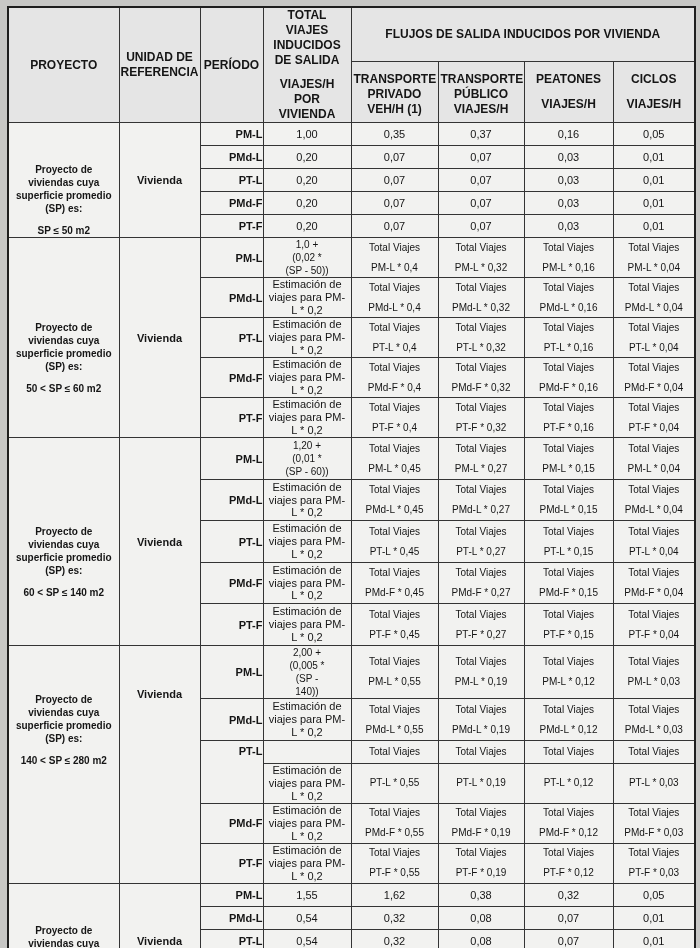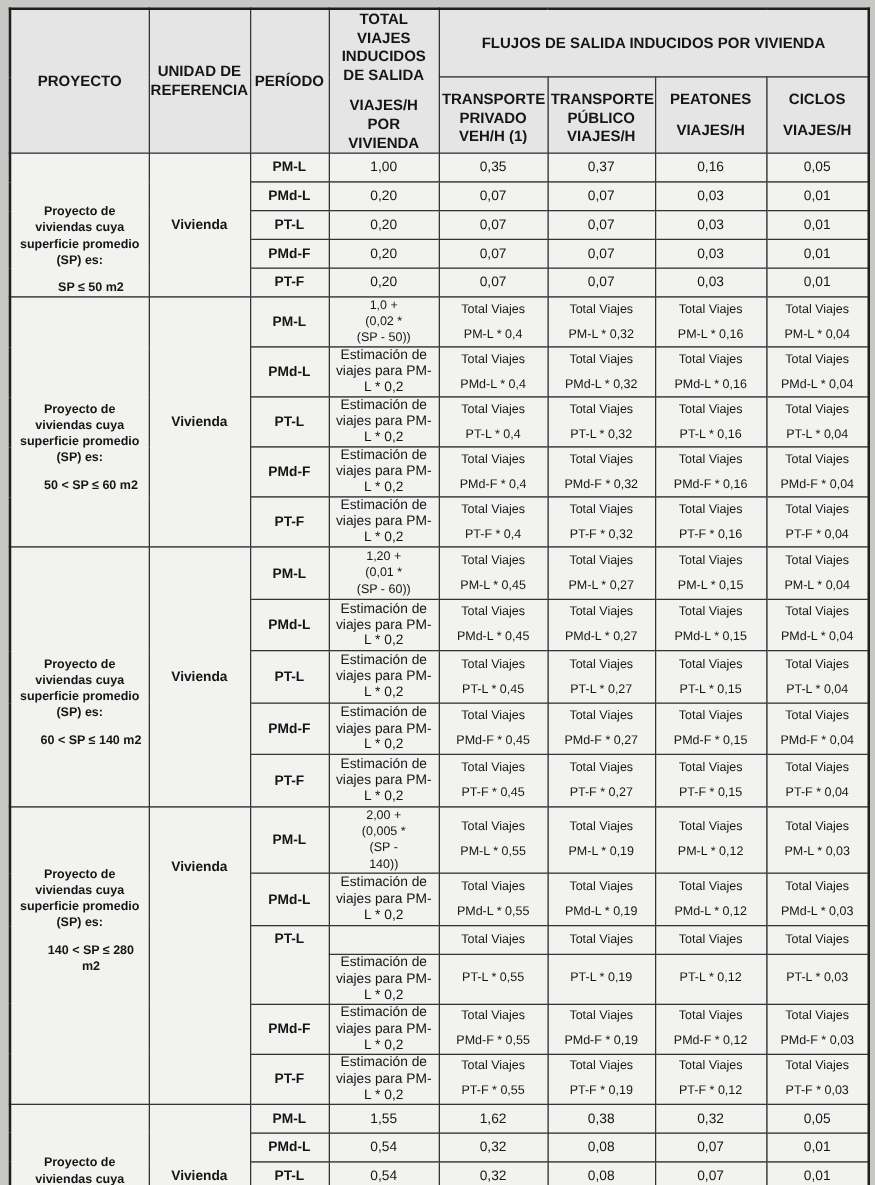--- a/index.html
+++ b/index.html
@@ -30,23 +30,23 @@
   td.hc { background:#e5e5e5; font-weight:bold; font-size:12px; line-height:1.25; }
   .tot1 { width:70px; margin:0 auto 9px; }
   .tot2 { width:70px; margin:0 auto; }
   .sub-inner {
     display:flex; flex-direction:column; justify-content:space-between;
     height:40px; padding:3px 2px;
   }
   
   td.proj { font-weight:bold; font-size:10px; line-height:1.3; }
   td.proj .intro { padding:0 3px;margin-top:40px; }
-  td.proj .rng { margin-top:9px; padding:0 3px;margin-left:18px; }
+  td.proj .rng { margin-top:9px; padding:0 3px; }
   td.unit { font-weight:bold; font-size:11px; }
-  td.per { font-weight:bold; font-size:11px; }
+  td.per { font-weight:bold; font-size:11px;text-align:right; }
   td.val { font-size:11px; }
   td.fml { font-size:10px; line-height:1.3; padding:0 21px; }
   td.est { font-size:11px; line-height:1.18; padding:0 5px; }
   td.flux { font-size:10px; line-height:1.2; }
   td.flux .l1 { margin-bottom:8px; }
   td.flux.single .l1 { margin-bottom:0; }
   
   td.proj.top { vertical-align:top; padding-top:7px; }
   td.unit.top { vertical-align:top; padding-top:42px; }
   td.per.span2 { vertical-align:top; padding-top:4px; }

